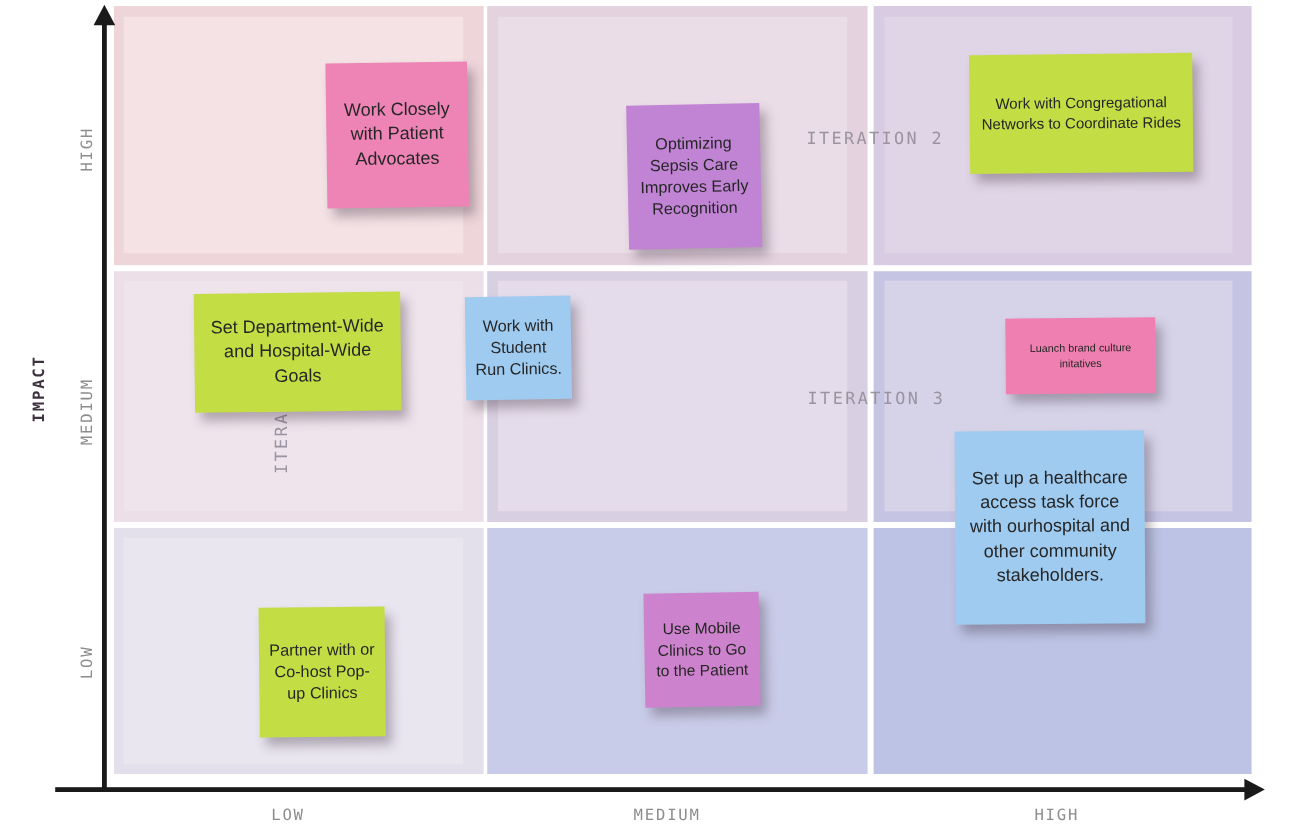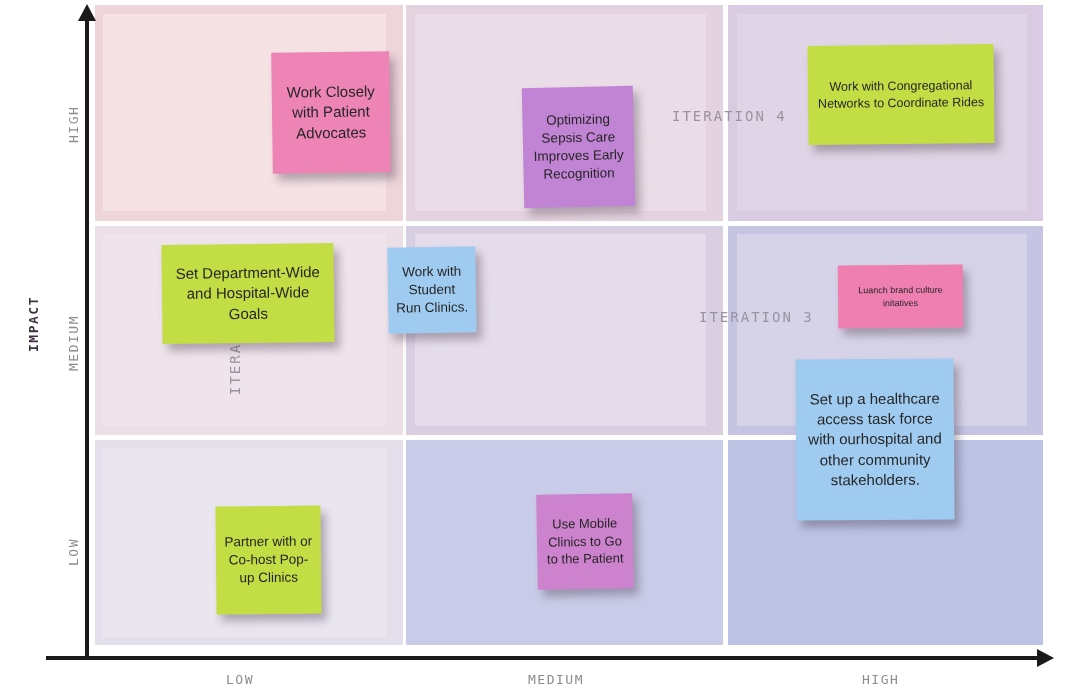--- a/index.html
+++ b/index.html
@@ -71,23 +71,23 @@
     <div class="inner" style="left:0px;top:0px;width:0px;height:0px;background:transparent;"></div>
   </div>
   <div class="cell" style="left:728px;top:440px;width:315px;height:205px;background:#bcc3e4;">
     <div class="inner" style="left:0px;top:0px;width:0px;height:0px;background:transparent;"></div>
   </div>
 
   <div class="clip" style="left:225px;top:335px;width:34px;height:62px;">
     <div class="iter vert" style="left:2px;top:60px;">ITERATION 1</div>
   </div>
 
-  <div class="iter" style="left:672px;top:108px;">ITERATION 4</div>
+  <div class="iter" style="left:672px;top:108px;">ITERATION 2</div>
 
-  <div class="iter" style="left:673px;top:309px;margin-left:26px;">ITERATION 3</div>
+  <div class="iter" style="left:673px;top:325px;">ITERATION 3</div>
 
   <div class="note" style="left:272px;top:52px;width:118px;height:121px;background:#ed84b5;
               font-size:15px;transform:rotate(-0.8deg);">
     <span>Work Closely with Patient Advocates</span>
   </div>
 
   <div class="note" style="left:523px;top:87px;width:111px;height:120px;background:#c183d4;
               font-size:13.5px;transform:rotate(-1.2deg);">
     <span>Optimizing Sepsis Care Improves Early Recognition</span>
   </div>

